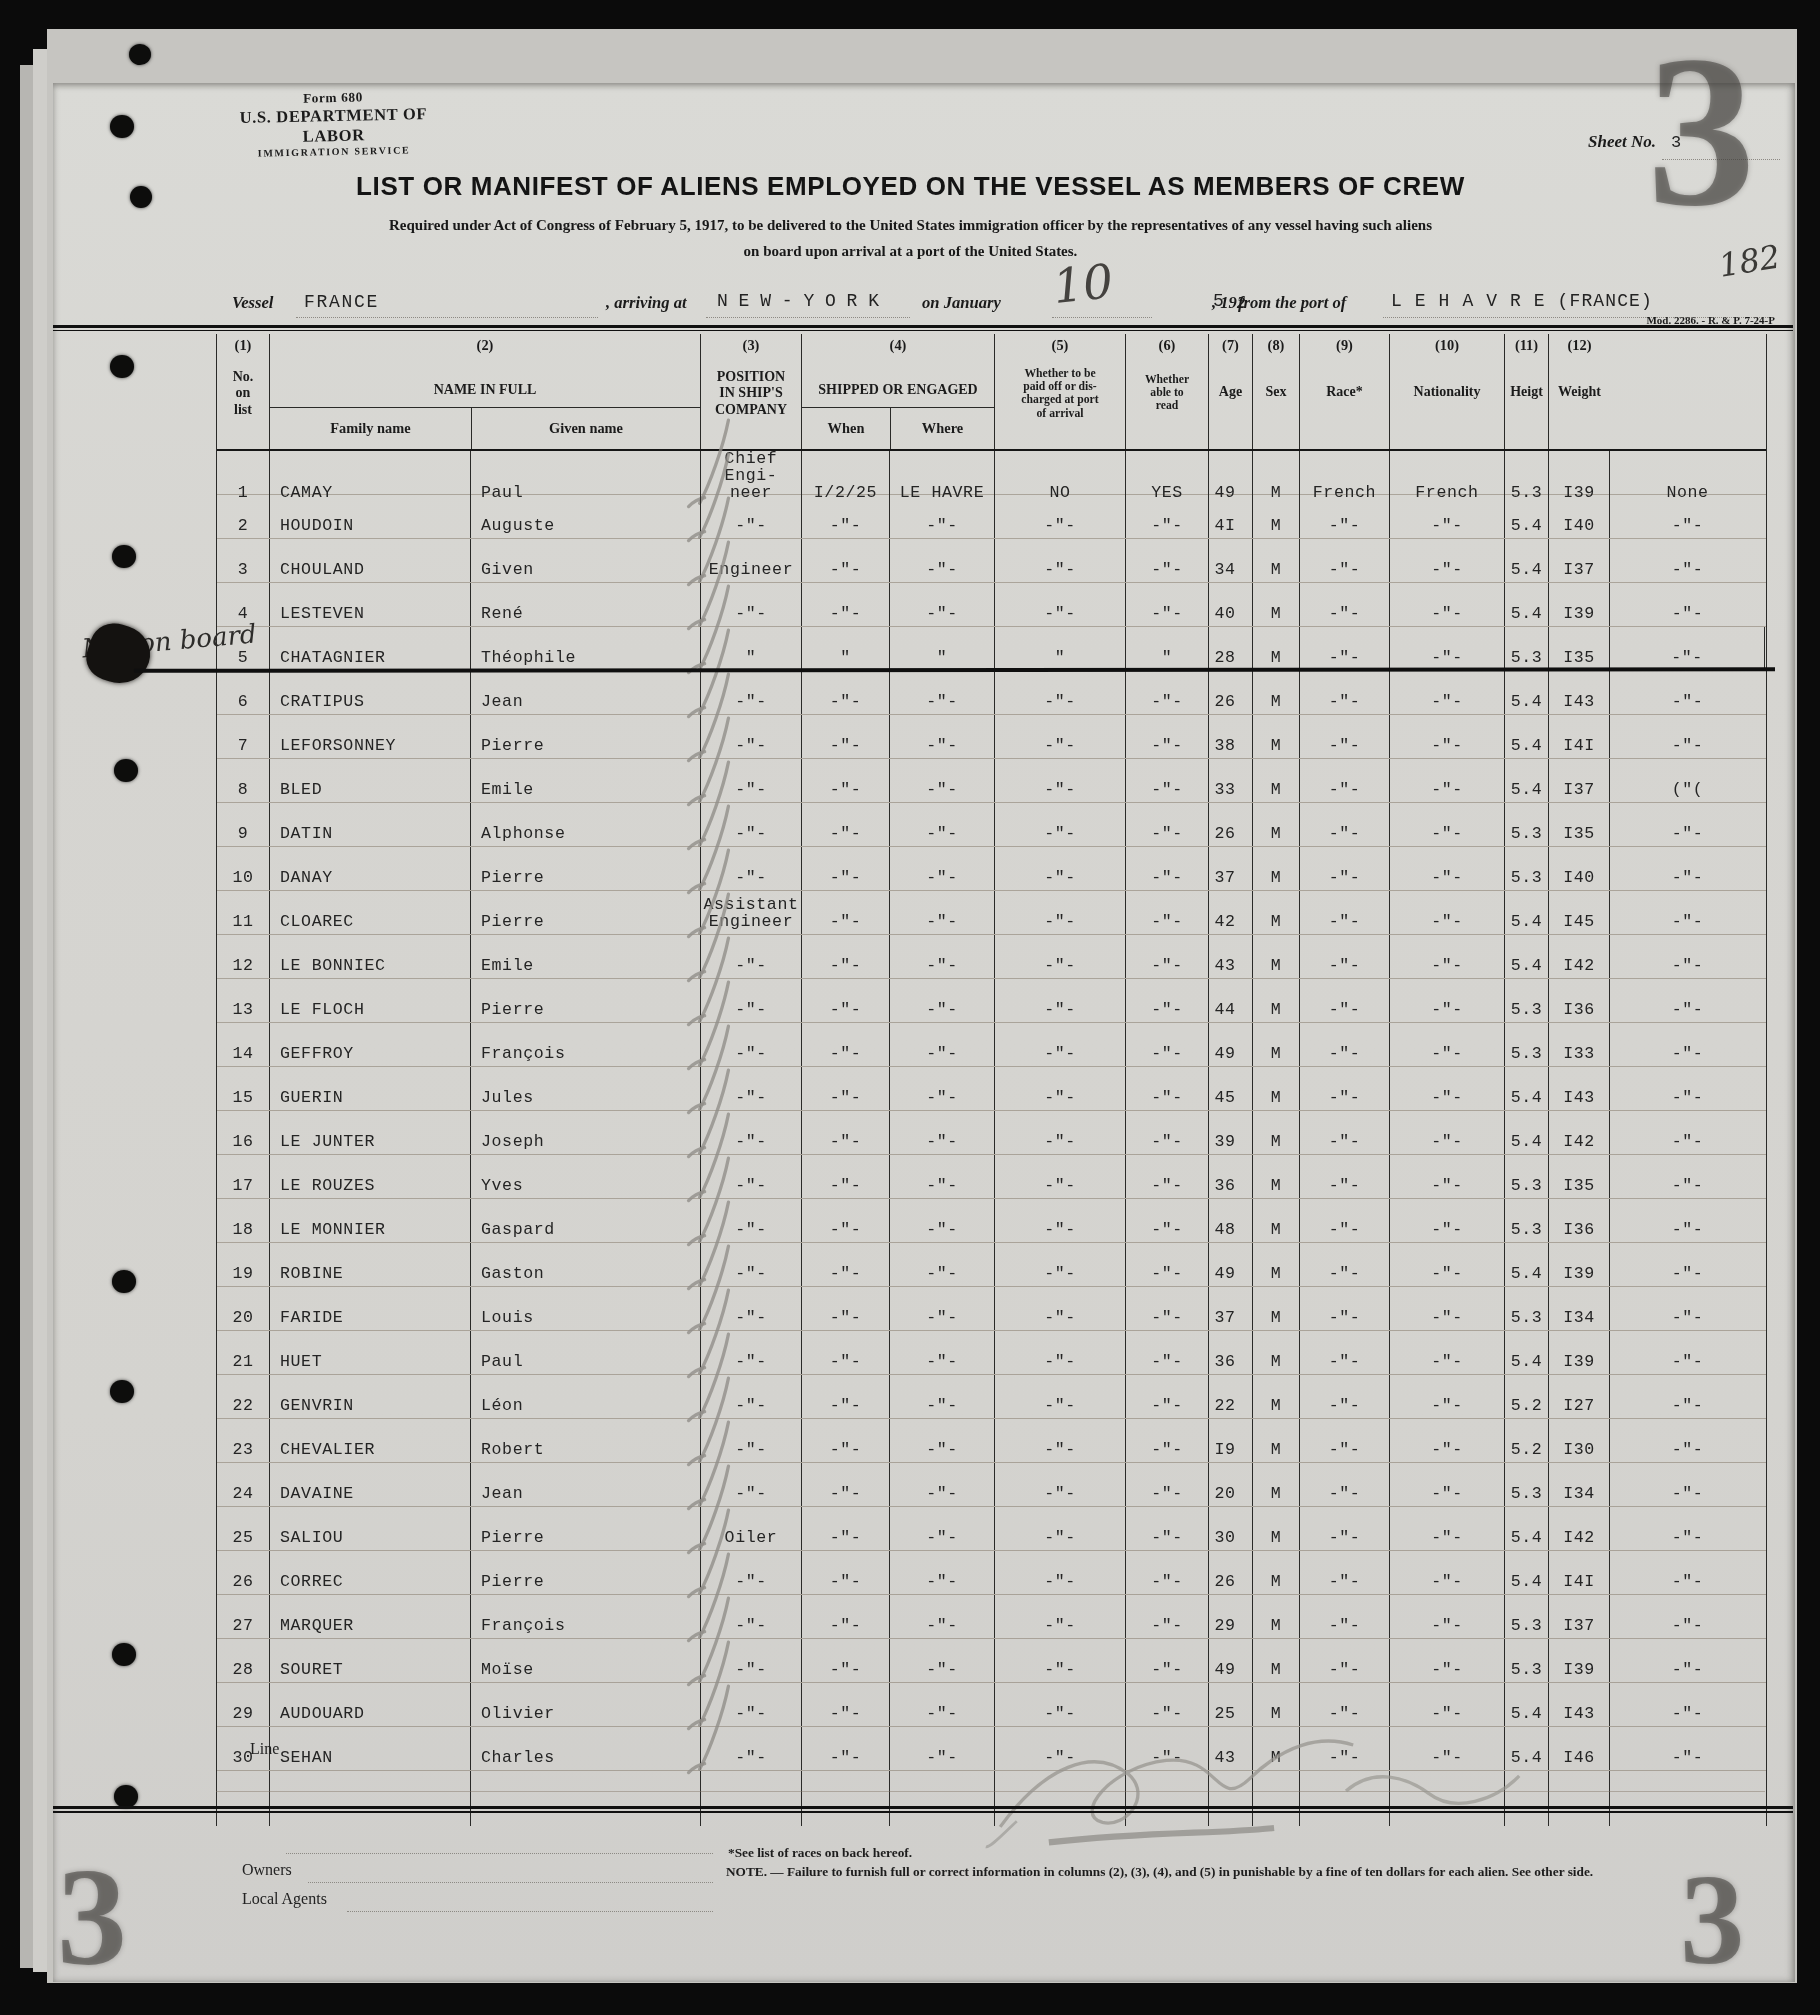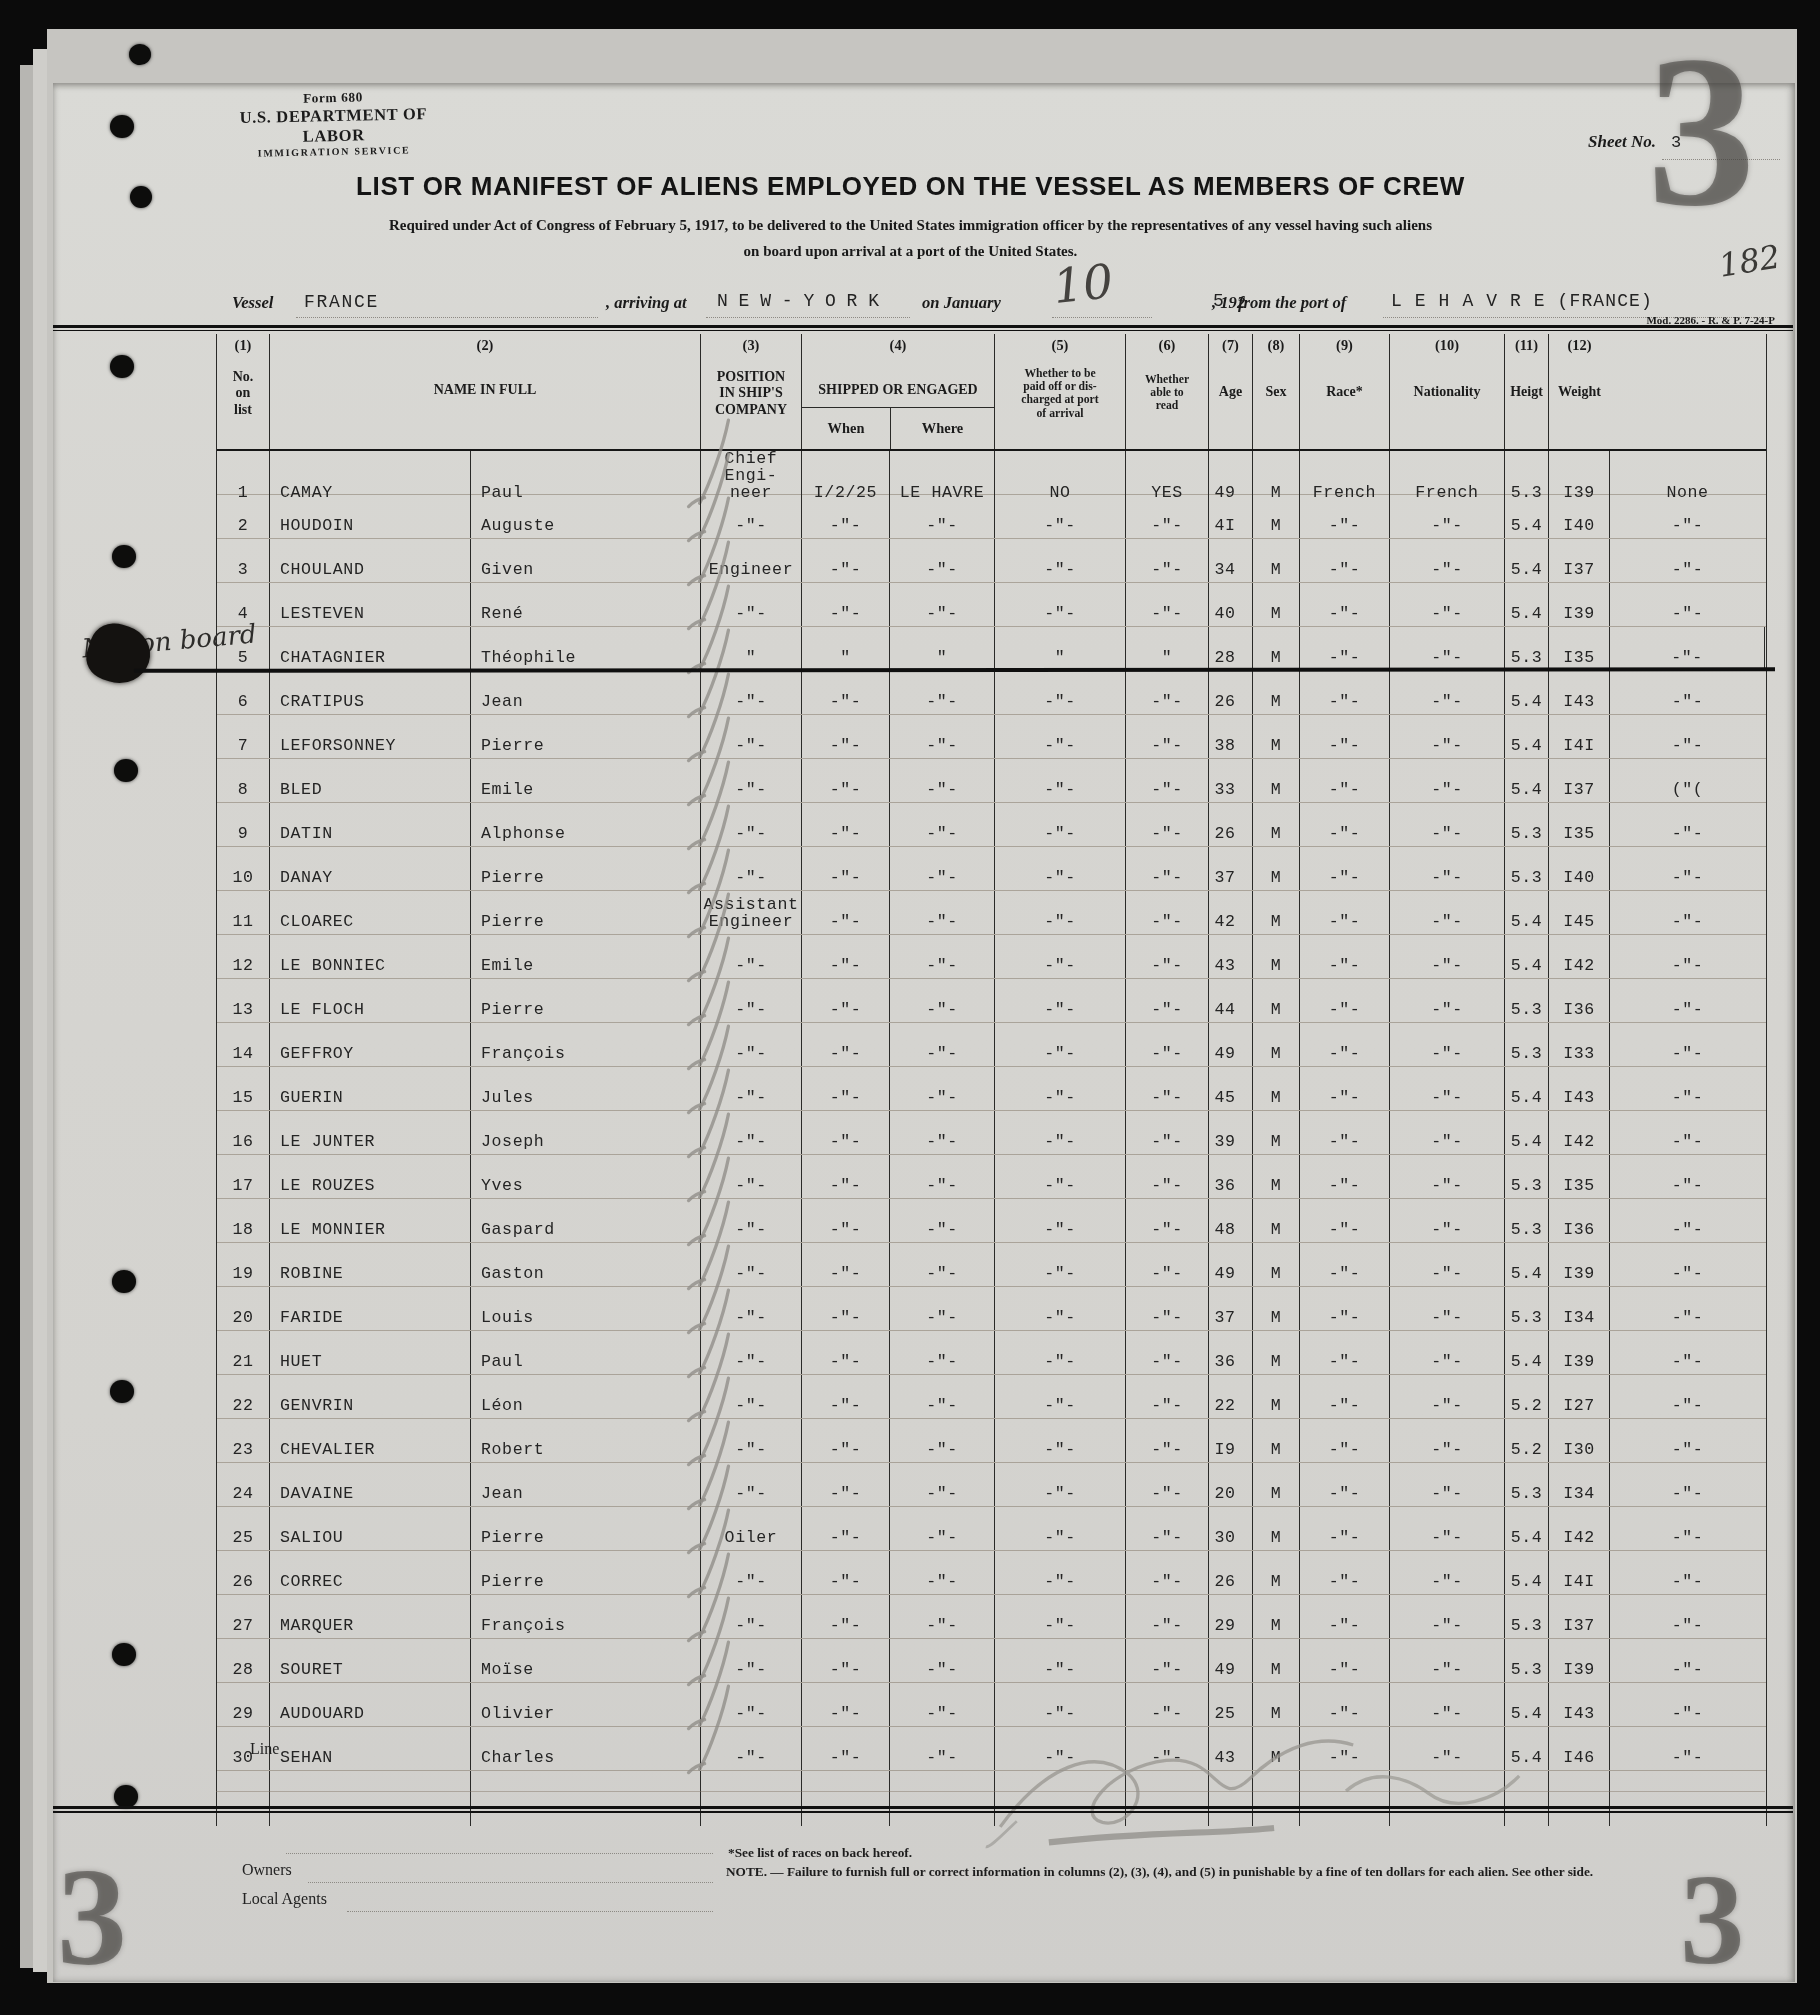--- a/index.html
+++ b/index.html
@@ -146,20 +146,24 @@
   <div class="thead">
     <div class="hcell" style="grid-column:1;">
       <div class="hnum">(1)</div>
       <div class="hlabel">No.
 on
 list</div>
     </div>
     <div class="hcell span2" style="grid-column:2/4;">
       <div class="hnum">(2)</div>
       <div class="hlabel">NAME IN FULL</div>
+      <div class="hsub" style="grid-template-columns:201px 1fr;">
+        <div class="hsubcell">Family name</div>
+        <div class="hsubcell">Given name</div>
+      </div>
     </div>
     <div class="hcell" style="grid-column:4;">
       <div class="hnum">(3)</div>
       <div class="hlabel">POSITION
 IN SHIP'S
 COMPANY</div>
     </div>
     <div class="hcell span2" style="grid-column:5/7;">
       <div class="hnum">(4)</div>
       <div class="hlabel">SHIPPED OR ENGAGED</div>

